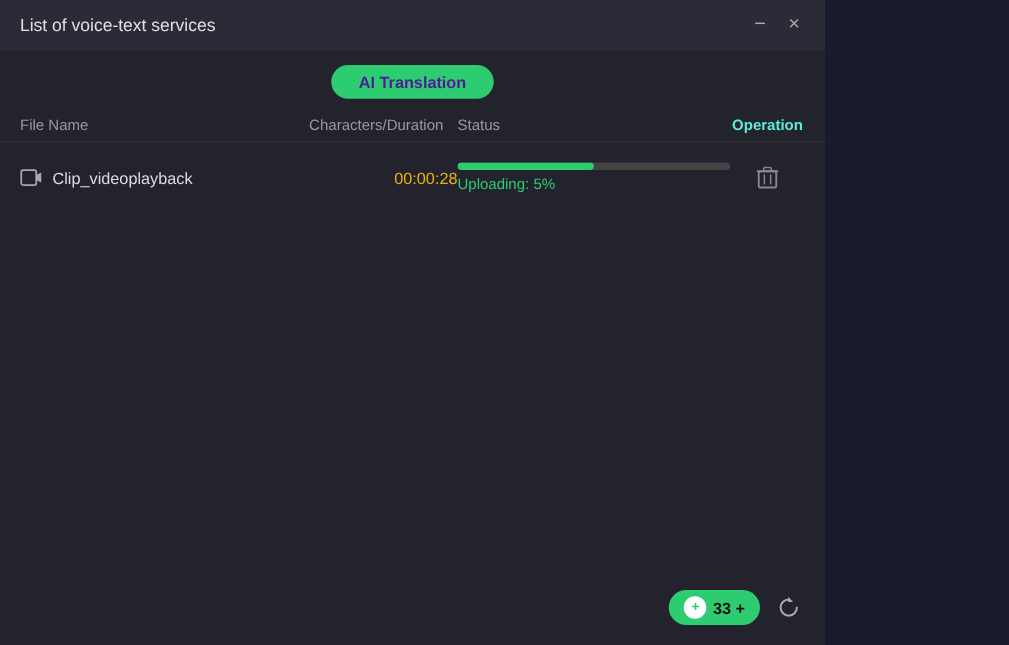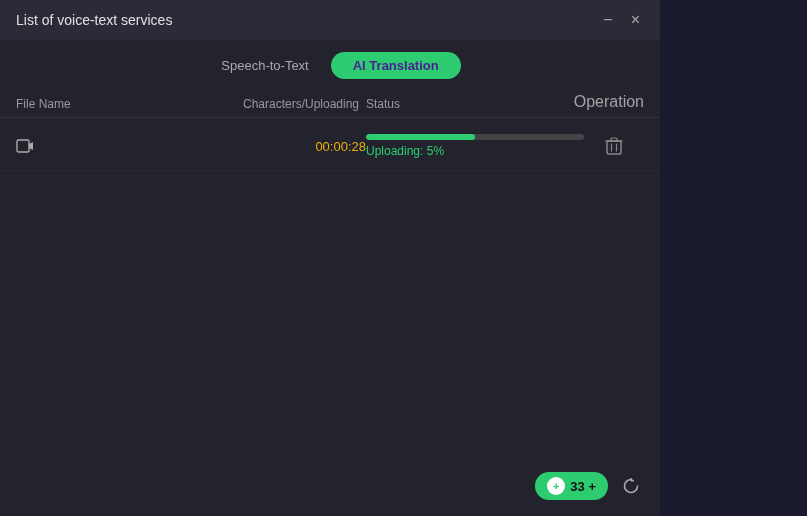--- a/index.html
+++ b/index.html
@@ -111,23 +111,23 @@
 
     .col-status {
       flex: 1;
       font-size: 12px;
       color: #999;
       font-weight: 500;
     }
 
     .col-operation {
       flex: 0 0 60px;
-      font-size: 16px;
-      color: #a3a3a3;
-      font-weight: 400;
+      font-size: 12px;
+      color: #5eead4;
+      font-weight: 700;
       text-align: center;
     }
 
     .table-body {
       flex: 1;
       overflow-y: auto;
       padding: 4px 0;
     }
 
     .table-row {
@@ -277,40 +277,40 @@
 
   <div class="title-bar">
     <span class="title-bar-title">List of voice-text services</span>
     <div class="title-bar-controls">
       <button class="title-bar-btn">−</button>
       <button class="title-bar-btn">×</button>
     </div>
   </div>
 
   <div class="tab-bar">
-    <button class="tab">Speech-to-Text</button>
     <button class="tab active">AI Translation</button>
   </div>
 
   <div class="table-header">
     <div class="col-filename">File Name</div>
-    <div class="col-duration">Characters/Uploading</div>
+    <div class="col-duration">Characters/Duration</div>
     <div class="col-status">Status</div>
     <div class="col-operation">Operation</div>
   </div>
 
   <div class="table-body">
     <div class="table-row">
       <div class="file-info">
         <span class="file-icon">
           <svg width="18" height="16" viewBox="0 0 18 16" fill="none">
             <rect x="1" y="2" width="12" height="12" rx="1.5" stroke="#aaa" stroke-width="1.4" fill="none"></rect>
             <polygon points="13,6 17,4 17,12 13,10" fill="#aaa"></polygon>
           </svg>
         </span>
+        <span class="file-name">Clip_videoplayback</span>
       </div>
       <div class="file-duration">00:00:28</div>
       <div class="file-status">
         <div class="progress-bar-track">
           <div class="progress-bar-fill" style="width: 50%"></div>
         </div>
         <span class="progress-label">Uploading:  5%</span>
       </div>
       <div class="file-operation">
         <button class="delete-btn">

